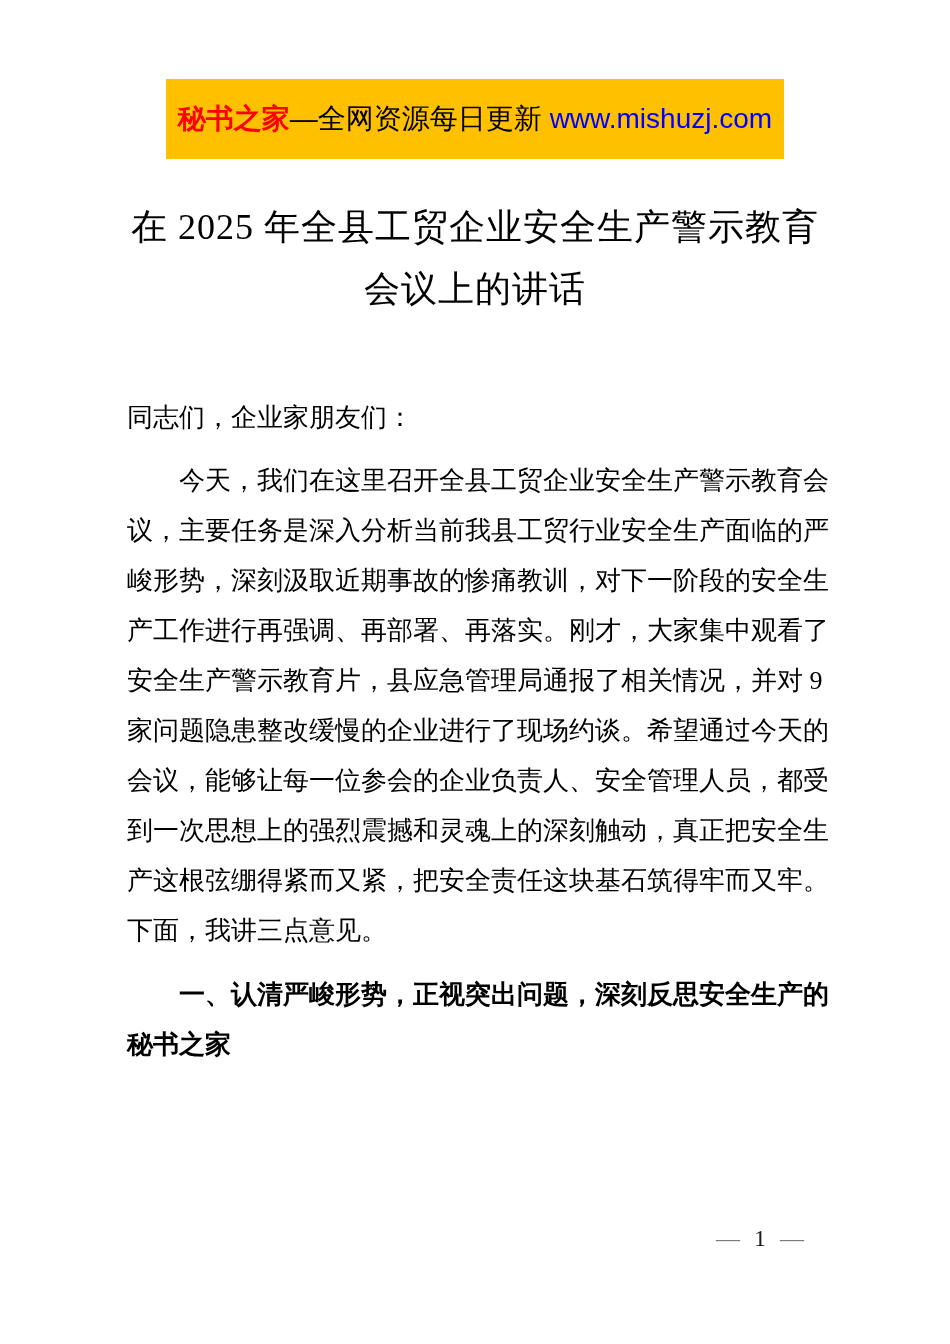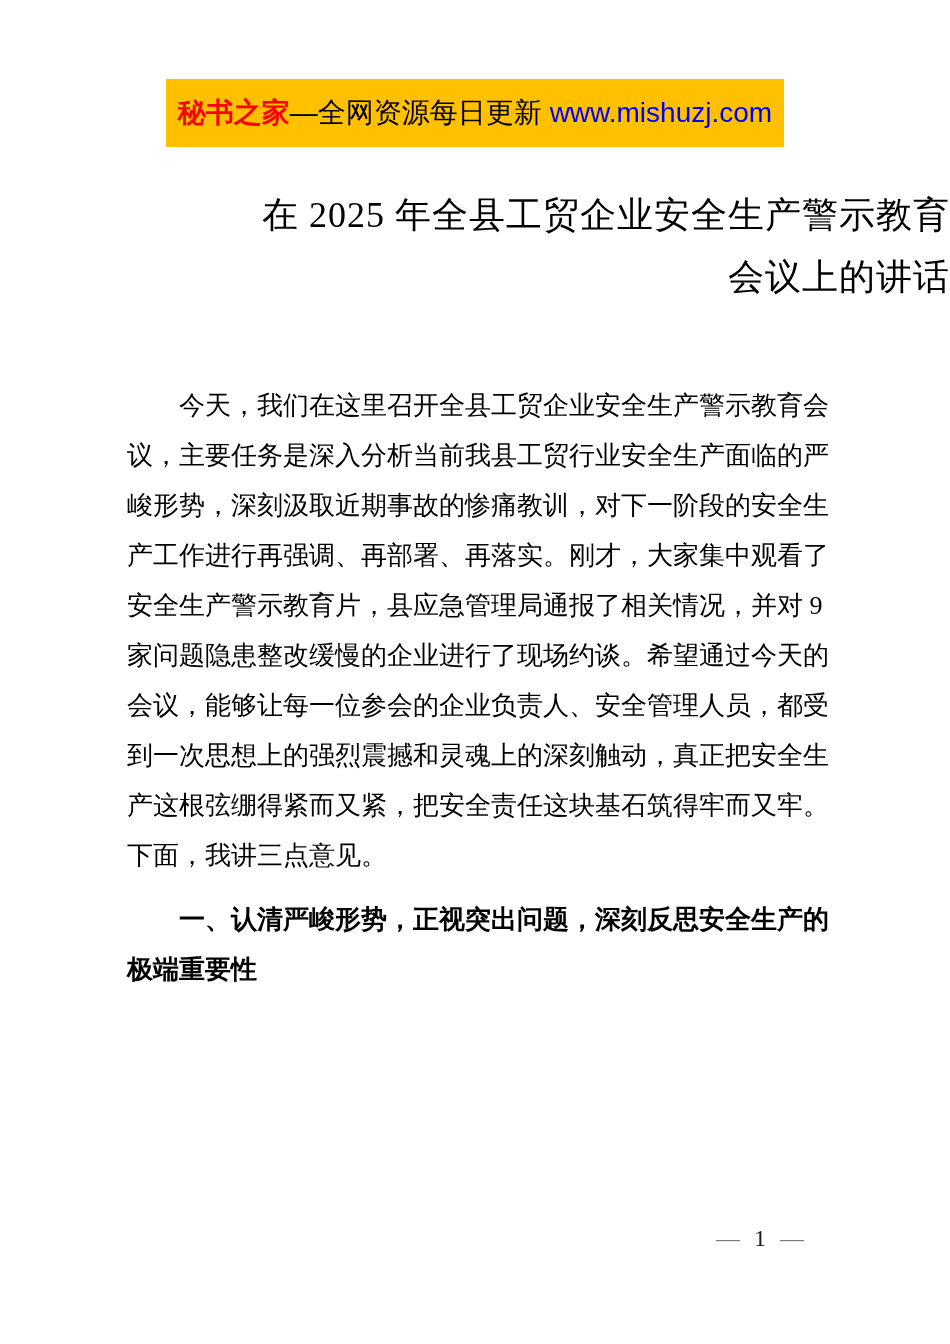--- a/index.html
+++ b/index.html
@@ -15,40 +15,40 @@
   
   .header {
     padding-top: 79px;
     text-align: center;
   }
   .header .highlight {
     display: inline-block;
     background: #FFC000;
     height: 56px;
     line-height: 56px;
-    padding: 6px 12px;
+    padding: 12px 12px;
     font-size: 28px;
     white-space: nowrap;
   }
   .brand {
     color: #FF0000;
     font-weight: bold;
   }
   .sep, .tagline { color: #000000; }
   .url {
     color: #0000FF;
     font-family: "Liberation Sans", sans-serif;
   }
   
   .doc-title {
     margin-top: 37px;
     font-family: "Liberation Serif", serif;
     font-size: 36px;
     line-height: 62px;
-    text-align: right;
+    text-align: center;
     white-space: pre-line;
     font-weight: 400;
     letter-spacing: 1px;
   }
   
   .body-text {
     margin: 73px 0 0 127px;
     width: 706px;
     font-family: "Liberation Serif", serif;
     font-size: 26px;
@@ -86,29 +86,30 @@
 <div class="page">
 
   <div class="header">
     <span class="highlight"><span class="brand">秘书之家</span><span class="sep">—</span><span class="tagline">全网资源每日更新 </span><span class="url">www.mishuzj.com</span></span>
   </div>
 
   <div class="doc-title">在 2025 年全县工贸企业安全生产警示教育
 会议上的讲话</div>
 
   <div class="body-text">
+    <p>同志们，企业家朋友们：</p>
     <p class="para-indent">今天，我们在这里召开全县工贸企业安全生产警示教育会
 议，主要任务是深入分析当前我县工贸行业安全生产面临的严
 峻形势，深刻汲取近期事故的惨痛教训，对下一阶段的安全生
 产工作进行再强调、再部署、再落实。刚才，大家集中观看了
 安全生产警示教育片，县应急管理局通报了相关情况，并对 9
 家问题隐患整改缓慢的企业进行了现场约谈。希望通过今天的
 会议，能够让每一位参会的企业负责人、安全管理人员，都受
 到一次思想上的强烈震撼和灵魂上的深刻触动，真正把安全生
 产这根弦绷得紧而又紧，把安全责任这块基石筑得牢而又牢。
 下面，我讲三点意见。</p>
     <p class="section-heading">一、认清严峻形势，正视突出问题，深刻反思安全生产的
-极端重要性</p>
+秘书之家</p>
   </div>
 
   <div class="footer"><span class="dash">—</span><span class="num">1</span><span class="dash">—</span></div>
 
 </div>
 
 </body></html>

